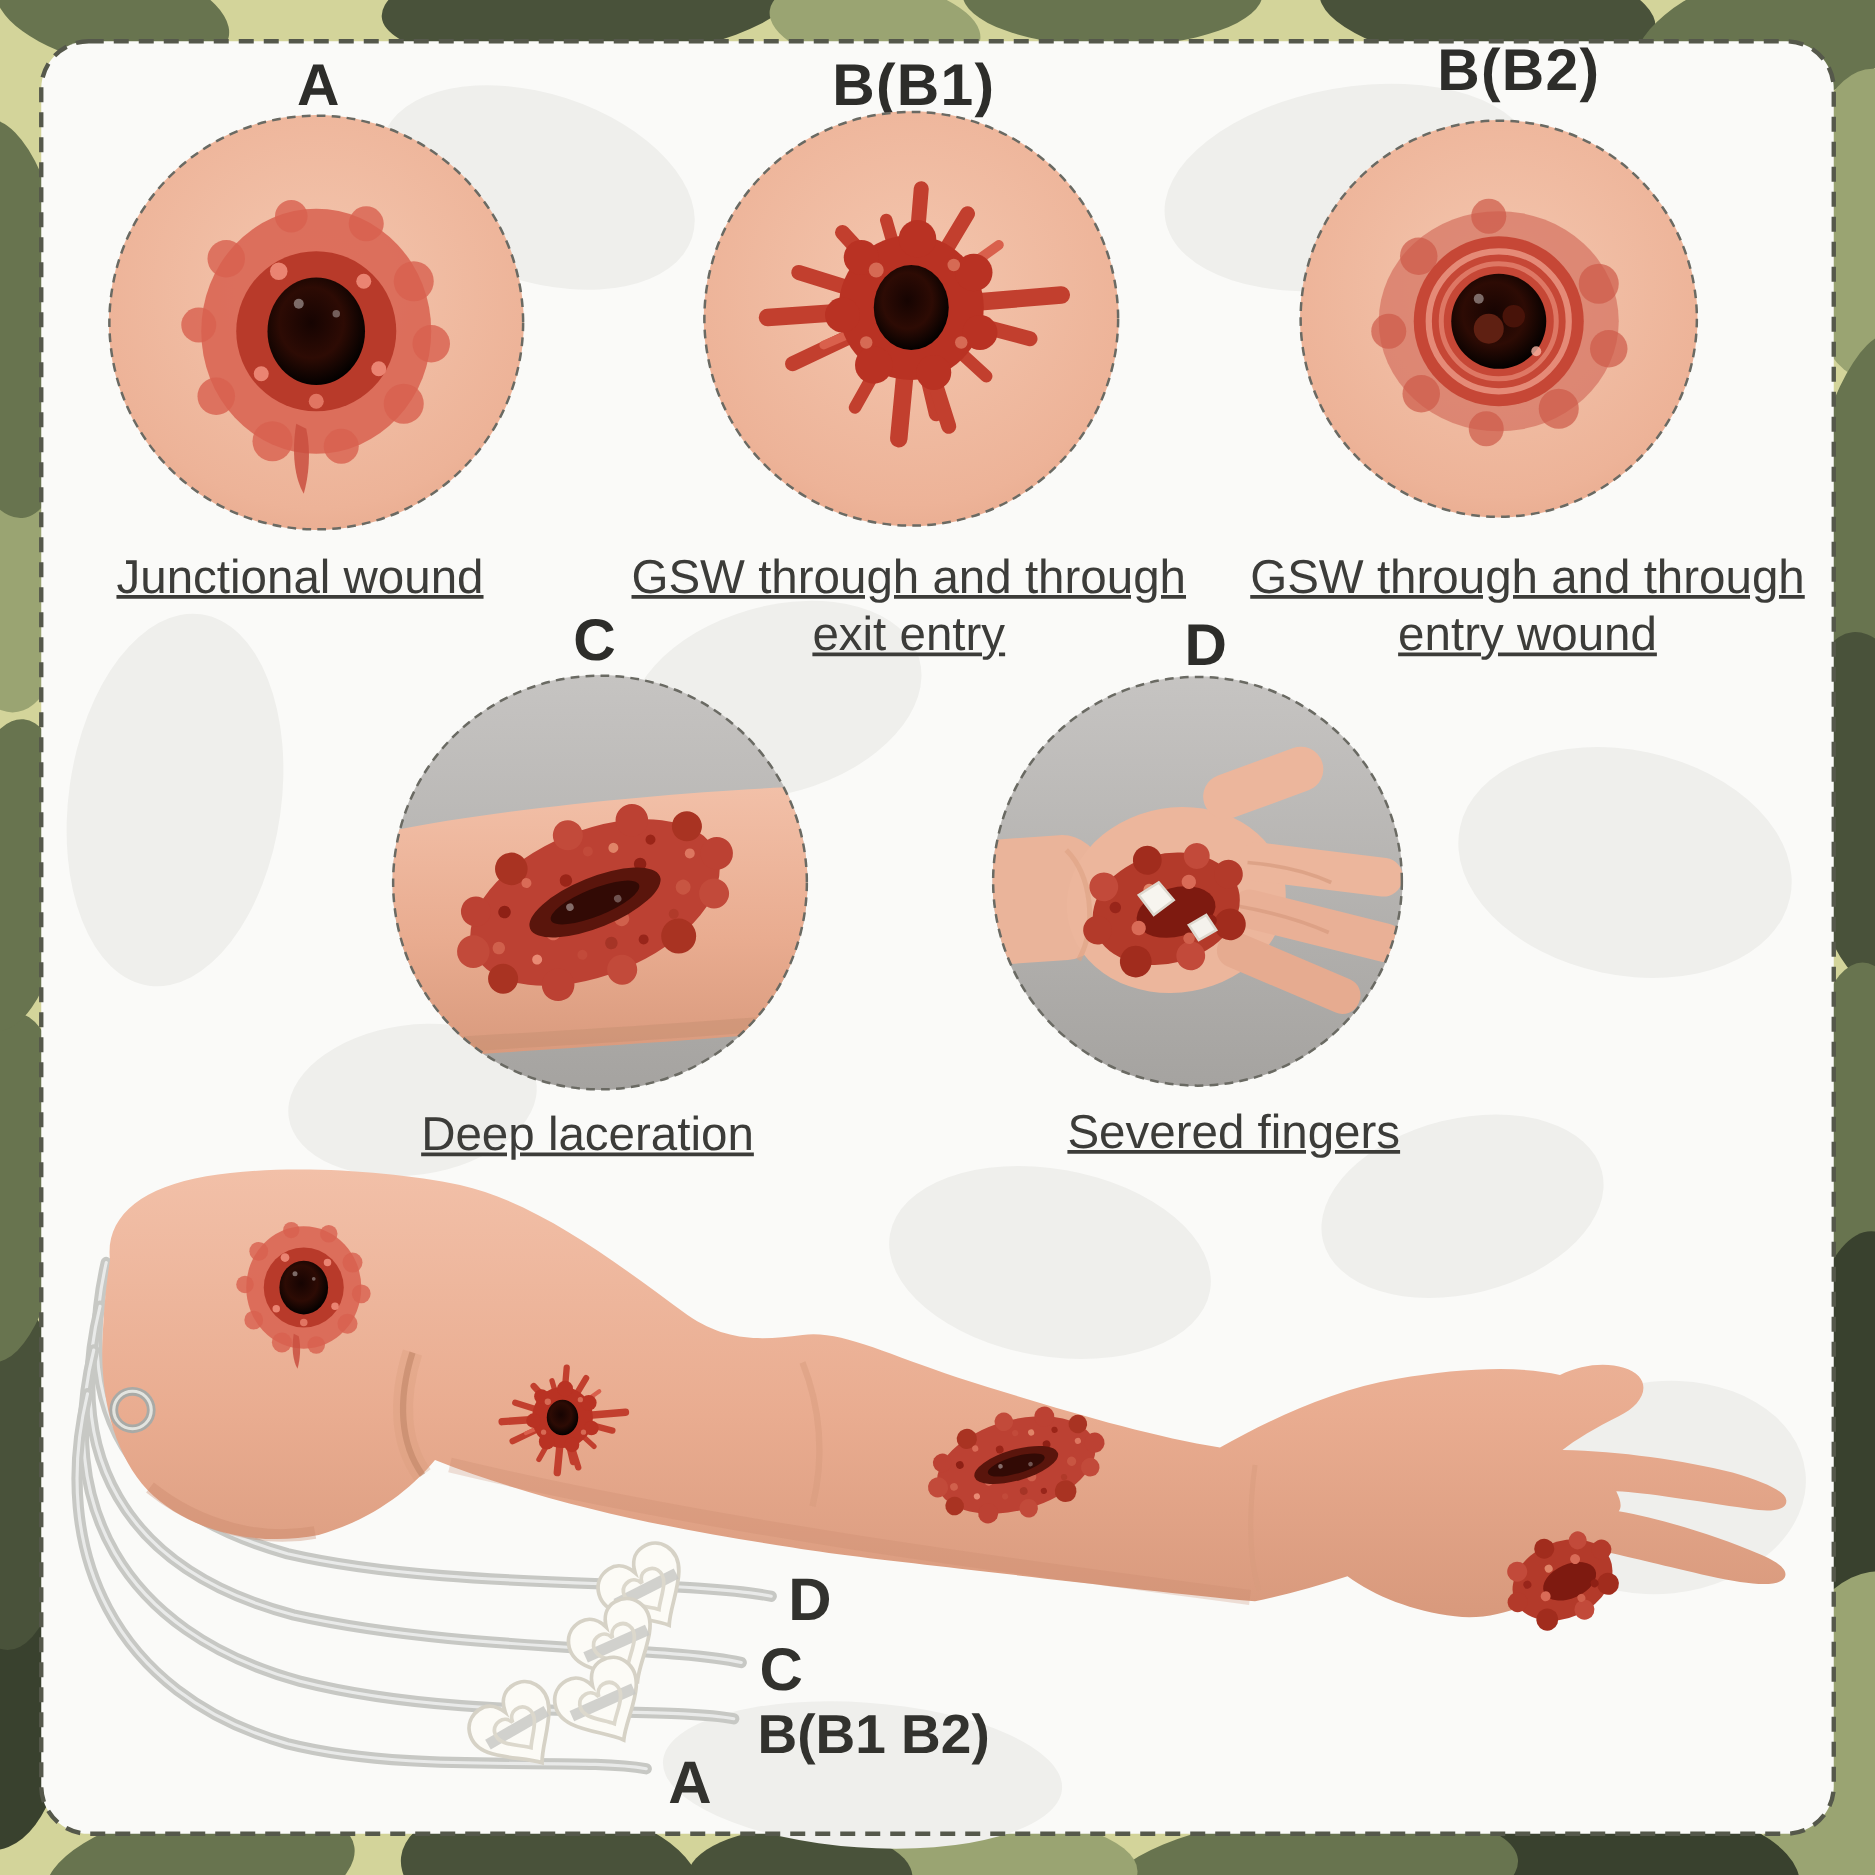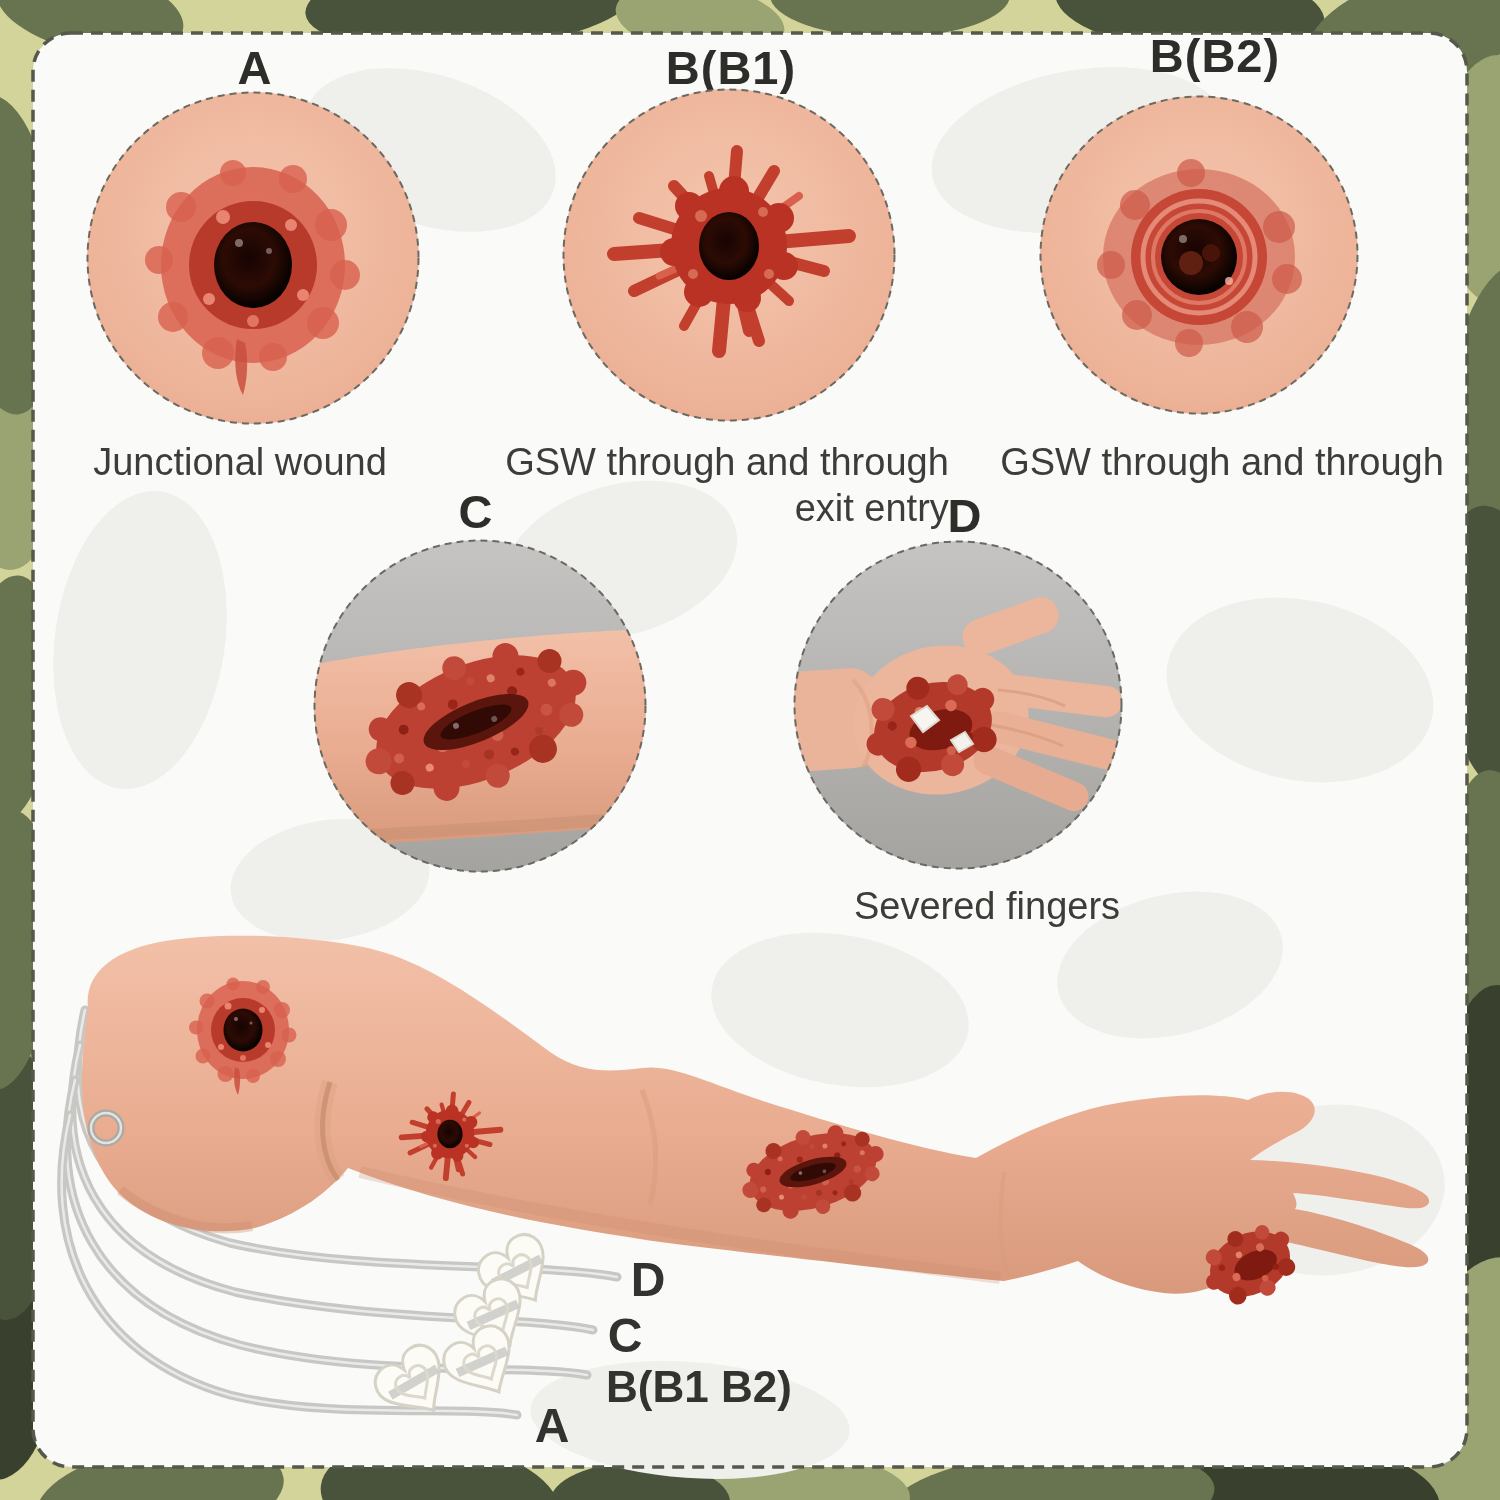--- a/index.html
+++ b/index.html
@@ -1,22 +1,22 @@
 <!DOCTYPE html>
 <html><head>
 <meta charset="utf-8">
 <style>
   html,body{margin:0;padding:0;width:1500px;height:1500px;overflow:hidden;
     font-family:"Liberation Sans", sans-serif;background:#d3d49a;}
   #stage{position:absolute;left:0;top:0;width:1500px;height:1500px;}
   .abs{position:absolute;}
   .inset-label{font-weight:bold;font-size:47px;color:#2d2d2a;transform:translateX(-50%);
     white-space:nowrap;letter-spacing:1px;}
-  .inset-caption{font-size:38px;color:#3c3c39;transform:translateX(-50%);text-align:right;
-    white-space:nowrap;line-height:1.2;}
+  .inset-caption{font-size:38px;color:#3c3c39;transform:translateX(-50%);text-align:center;
+    white-space:nowrap;line-height:1.2;text-decoration:underline;}
   svg{display:block;}
   text{font-family:"Liberation Sans", sans-serif;}
 </style>
 </head>
 <body>
 
 <div id="stage">
 
 <svg class="abs" style="left:0;top:0" width="1500" height="1500" viewBox="0 0 1500 1500">
   <defs>
@@ -261,35 +261,39 @@
         <circle cx="160" cy="160" r="159"></circle>
       </clipPath>
   <g clip-path="url(#cpB2)">
     <rect width="320" height="320" fill="url(#skinG)"></rect>
     <use href="#wB2" transform="translate(160,162)"></use>
   </g>
   <circle cx="160" cy="160" r="158.5" fill="none" stroke="#6a6a63" stroke-width="2" stroke-dasharray="7 5"></circle>
 </svg>
 <div class="abs inset-caption" style="left:1222px;top:440px">
   <div>GSW through and through</div>
+  <div>entry wound</div>
 </div>
 
 <div class="abs inset-label" style="left:476px;top:484px">C</div>
 <svg class="abs" style="left:313px;top:539px" width="334" height="334" viewBox="0 0 334 334">
   <clipPath id="cpC">
         <circle cx="167" cy="167" r="166"></circle>
       </clipPath>
   <g clip-path="url(#cpC)">
     <rect width="334" height="334" fill="url(#grayG)"></rect>
     <path d="M -10,128 C 80,108 250,92 344,90 L 344,284 C 250,294 90,302 -10,310 Z" fill="url(#armG)"></path>
     <path d="M -10,300 C 90,294 250,286 344,276" stroke="#c08b6e" stroke-width="12" fill="none" opacity=".4"></path>
     <use href="#wLac" transform="translate(163,183) rotate(-22)"></use>
   </g>
   <circle cx="167" cy="167" r="165.5" fill="none" stroke="#6a6a63" stroke-width="2" stroke-dasharray="7 5"></circle>
 </svg>
+<div class="abs inset-caption" style="left:470px;top:886px">
+  <div>Deep laceration</div>
+</div>
 
 <div class="abs inset-label" style="left:965px;top:488px">D</div>
 <svg class="abs" style="left:793px;top:540px" width="330" height="330" viewBox="0 0 330 330">
   <clipPath id="cpD">
         <circle cx="165" cy="165" r="164"></circle>
       </clipPath>
   <g clip-path="url(#cpD)">
     <rect width="330" height="330" fill="url(#grayG)"></rect>
     <g>
       <rect x="-30" y="130" width="120" height="100" rx="32" fill="#eab49a" transform="rotate(-4 30 180)"></rect>

